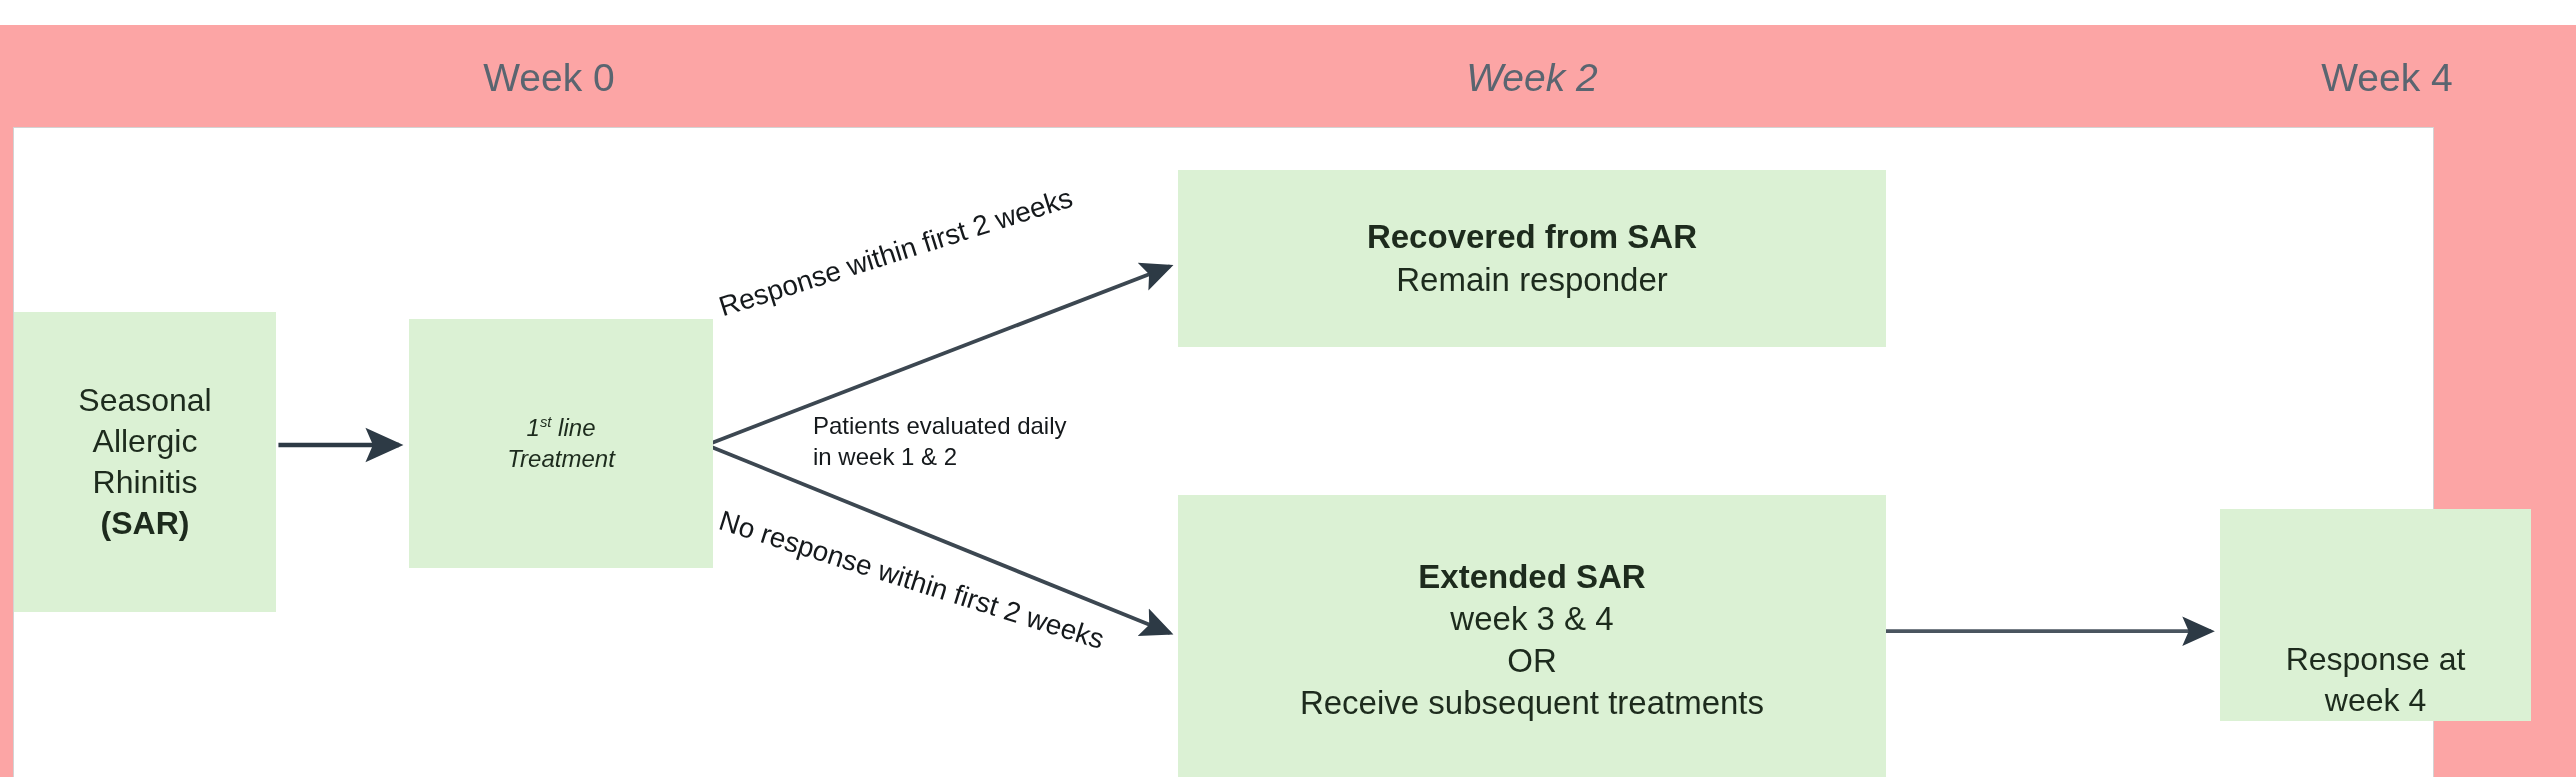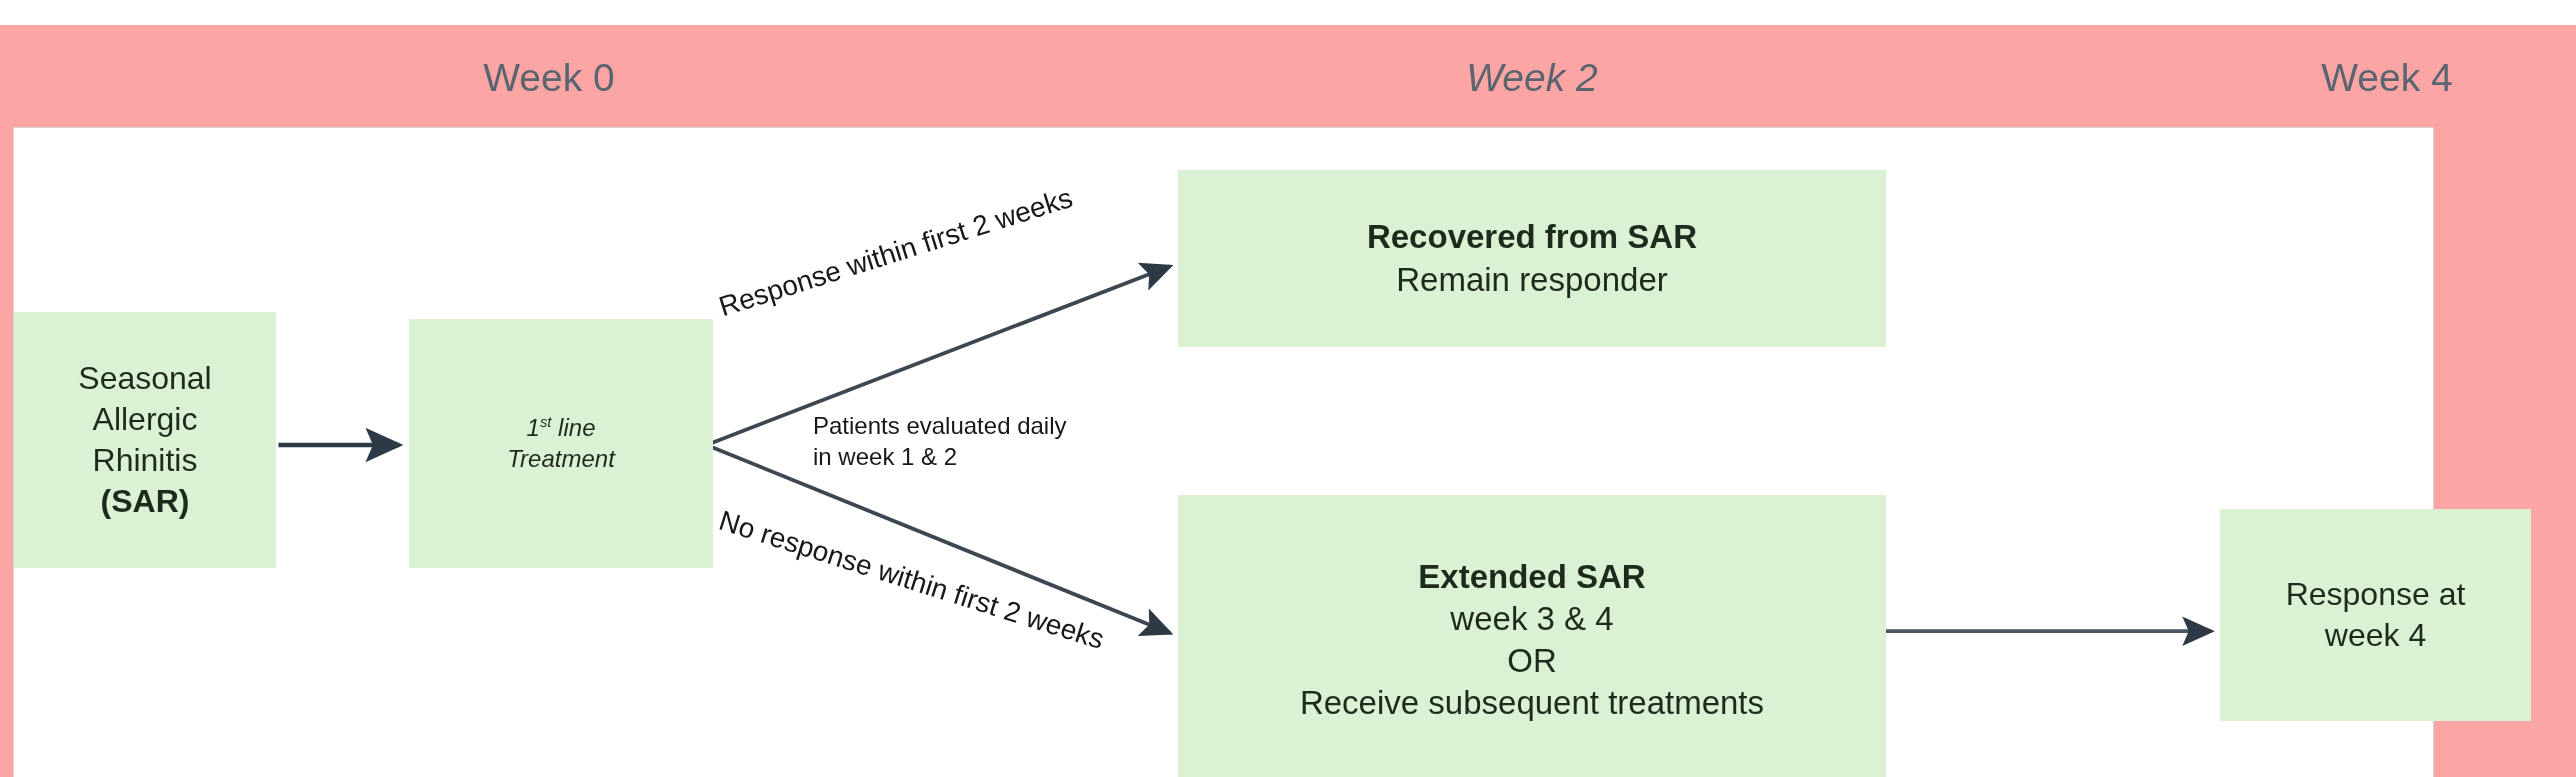--- a/index.html
+++ b/index.html
@@ -54,39 +54,40 @@
     line-height: 1.28;
   }
   .node .ln { display: block; white-space: nowrap; }
   .node .ln.bold { font-weight: bold; }
   .node sup {
     font-size: 0.62em;
     vertical-align: super;
     line-height: 0;
   }
   #node-sar {
-    left: 14px; top: 287px; width: 262px; height: 256px;
+    left: 14px; top: 287px; width: 262px; height: 300px;
     font-size: 32px;
   }
   #node-treatment {
     left: 409px; top: 294px; width: 304px; height: 249px;
     font-size: 24px;
     font-style: italic;
   }
   #node-recovered {
     left: 1178px; top: 145px; width: 708px; height: 177px;
     font-size: 33px;
   }
   #node-extended {
     left: 1178px; top: 470px; width: 708px; height: 290px;
     font-size: 33px;
   }
   #node-response4 {
     left: 2220px; top: 484px; width: 311px; height: 212px;
     font-size: 32px;
+    justify-content: flex-end;
   }
   
   #arrow-layer {
     position: absolute;
     left: 0; top: 0;
     width: 2576px; height: 778px;
     pointer-events: none;
   }
   
   .edge-label {

